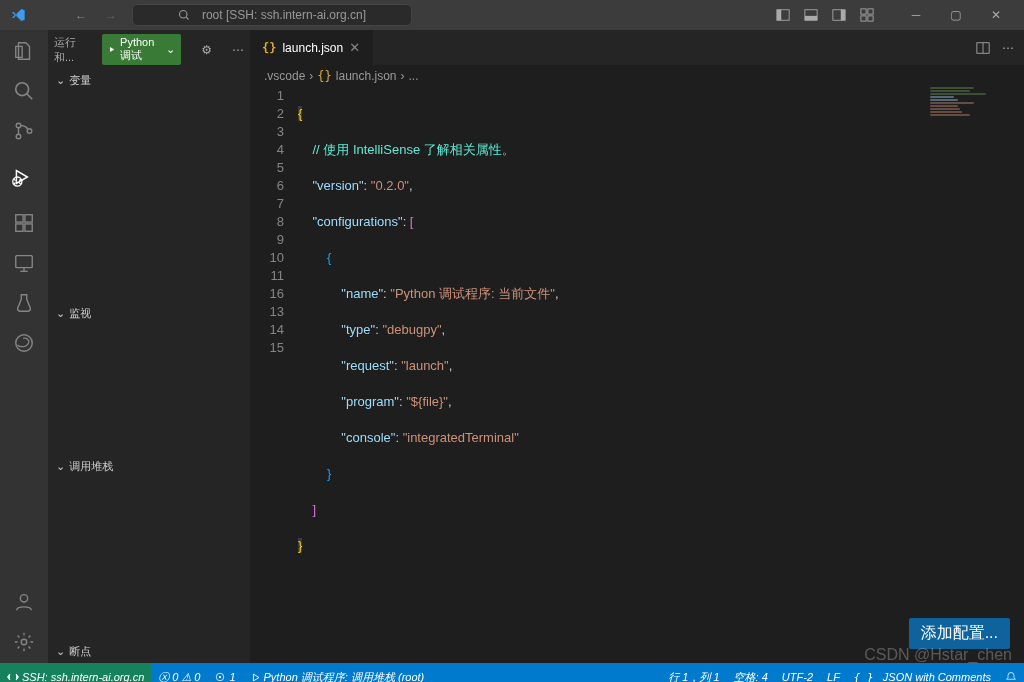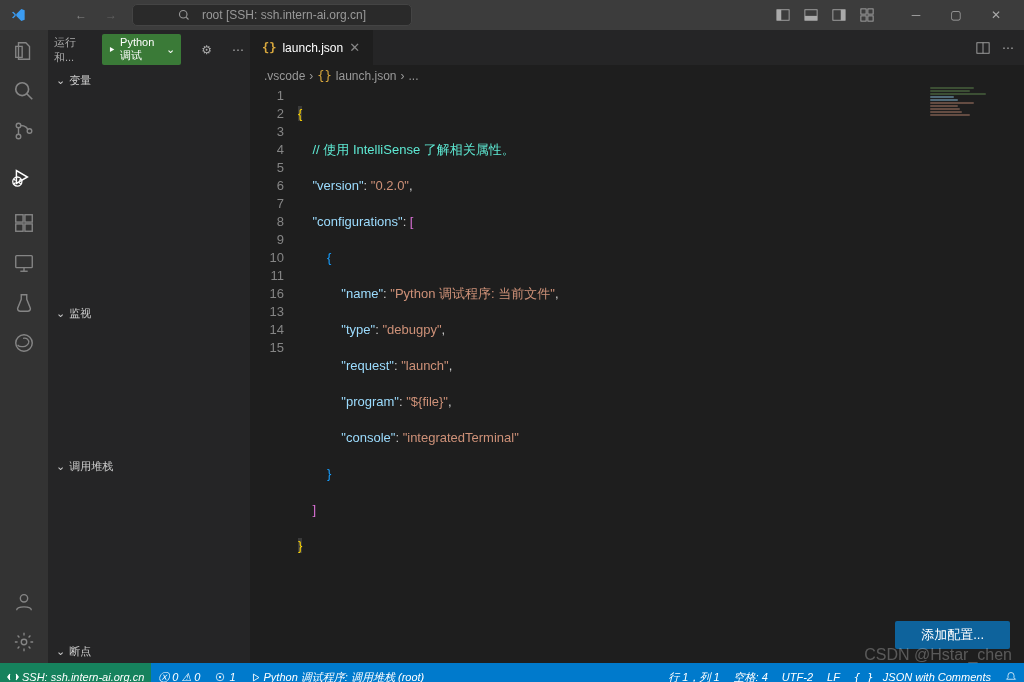--- a/index.html
+++ b/index.html
@@ -39,21 +39,21 @@
 .minimap{position:absolute;top:0;right:14px;width:80px;height:40px;opacity:0.4;}
 .minimap-line{height:2px;margin-bottom:1px;border-radius:1px;}
 .tok-brace{color:#ffd700;background:#3a3a3a;}
 .tok-comment{color:#5eead4;}
 .tok-key{color:#9cdcfe;}
 .tok-string{color:#ce9178;}
 .tok-punc{color:#ccc;}
 .tok-brace2{color:#da70d6;}
 .tok-brace3{color:#179fff;}
 .tok-link{color:#6a9955;text-decoration:underline;}
-.add-config{position:absolute;right:14px;bottom:14px;background:#0e639c;color:#fff;padding:5px 26px;border-radius:2px;font-size:13px;}
+.add-config{position:absolute;right:14px;bottom:14px;background:#0e639c;color:#fff;padding:5px 12px;border-radius:2px;font-size:16px;}
 .statusbar{height:28px;background:#007acc;display:flex;align-items:center;font-size:11px;color:#fff;font-style:italic;}
 .statusbar .remote{background:#16825d;height:100%;padding:0 8px;display:flex;align-items:center;gap:4px;}
 .statusbar .item{padding:0 7px;display:flex;align-items:center;gap:3px;}
 .statusbar .spacer{flex:1;}
 .watermark{position:absolute;right:12px;bottom:18px;color:rgba(200,200,200,0.35);font-size:16px;font-weight:400;pointer-events:none;}
 svg{display:block;}
 </style>
 </head>
 <body>
 

